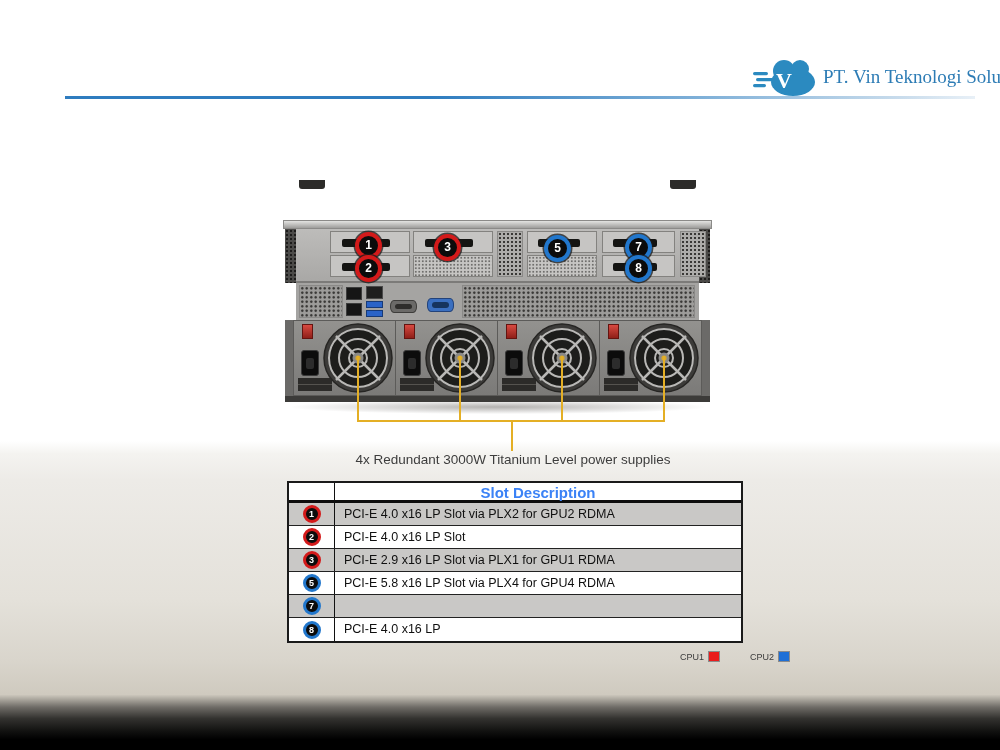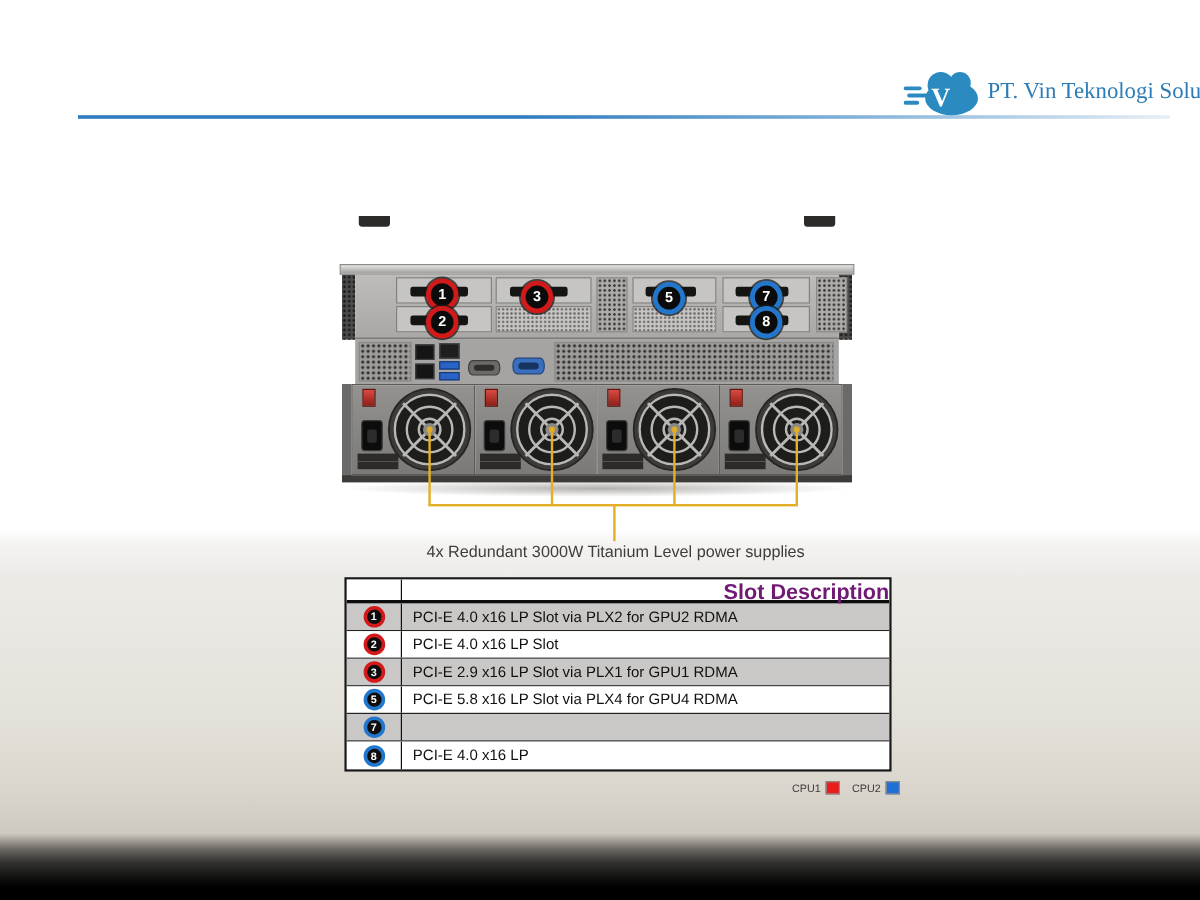--- a/index.html
+++ b/index.html
@@ -108,34 +108,34 @@
   .lh { left:357px; top:420px; width:308px; height:2px; }
   .lc { left:511px; top:420px; width:2px; height:31px; }
 
   .psu-caption { position:absolute; left:313px; top:452px; width:400px; text-align:center;
     font-size:13.5px; color:#3d3d3d; }
 
   
   .tbl { position:absolute; left:287px; top:481px; width:456px; border:2px solid #1a1a1a; background:#fff; }
   .tbl-head { display:flex; height:20px; border-bottom:3px solid #0d0d0d; background:#fff; }
   .th-badge { width:46px; border-right:1px solid #111; }
-  .th-desc { flex:1; text-align:right; font-weight:bold; font-size:18px; line-height:20px; color:#701a75; }
+  .th-desc { flex:1; text-align:center; font-weight:bold; font-size:15px; line-height:20px; color:#3b82f6; }
   .trow { display:flex; height:23px; border-bottom:1px solid #222; background:#fff; }
   .trow:last-child { border-bottom:none; }
   .trow.gray { background:#c9c8c6; }
   .cell-badge { width:46px; border-right:1px solid #111; display:flex; align-items:center; justify-content:center; }
   .tbadge { width:18px; height:18px; border-radius:50%; background:#0c0c0c; border:3px solid #d31a1a;
     color:#fff; font-size:9px; font-weight:bold; line-height:12px; text-align:center; }
   .tbadge.blue { border-color:#2277cc; }
   .cell-desc { flex:1; padding-left:9px; font-size:12.5px; line-height:22px; color:#101010; white-space:nowrap; }
 
   
   .legend { position:absolute; left:660px; top:651px; display:flex; align-items:center;
     font-size:9px; color:#3b3b3b; }
-  .legend .lbl { margin-right:4px; }
+  .legend .lbl { margin-right:4px;margin-left:20px; }
   .sq { width:12px; height:11px; border:1px solid #8b8b8b; }
   .sq.red { background:#ea1c1c; margin-right:10px; }
   .sq.blue { background:#1e6fd6; }
 </style>
 </head>
 <body>
 
 <div class="slide">
 
   <div class="title-rule"></div>

